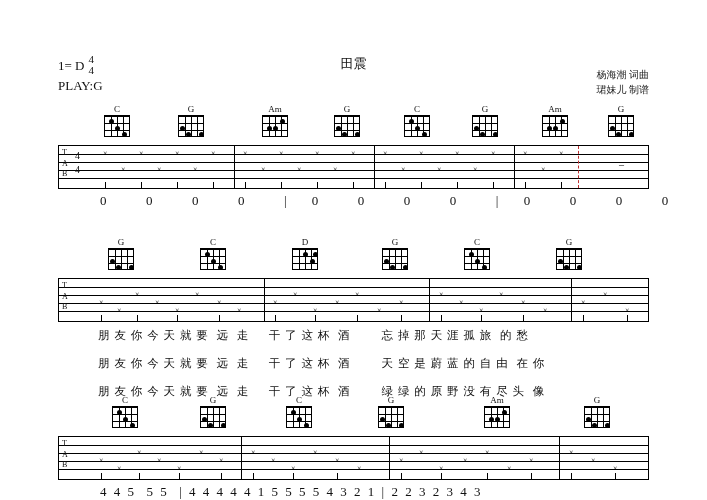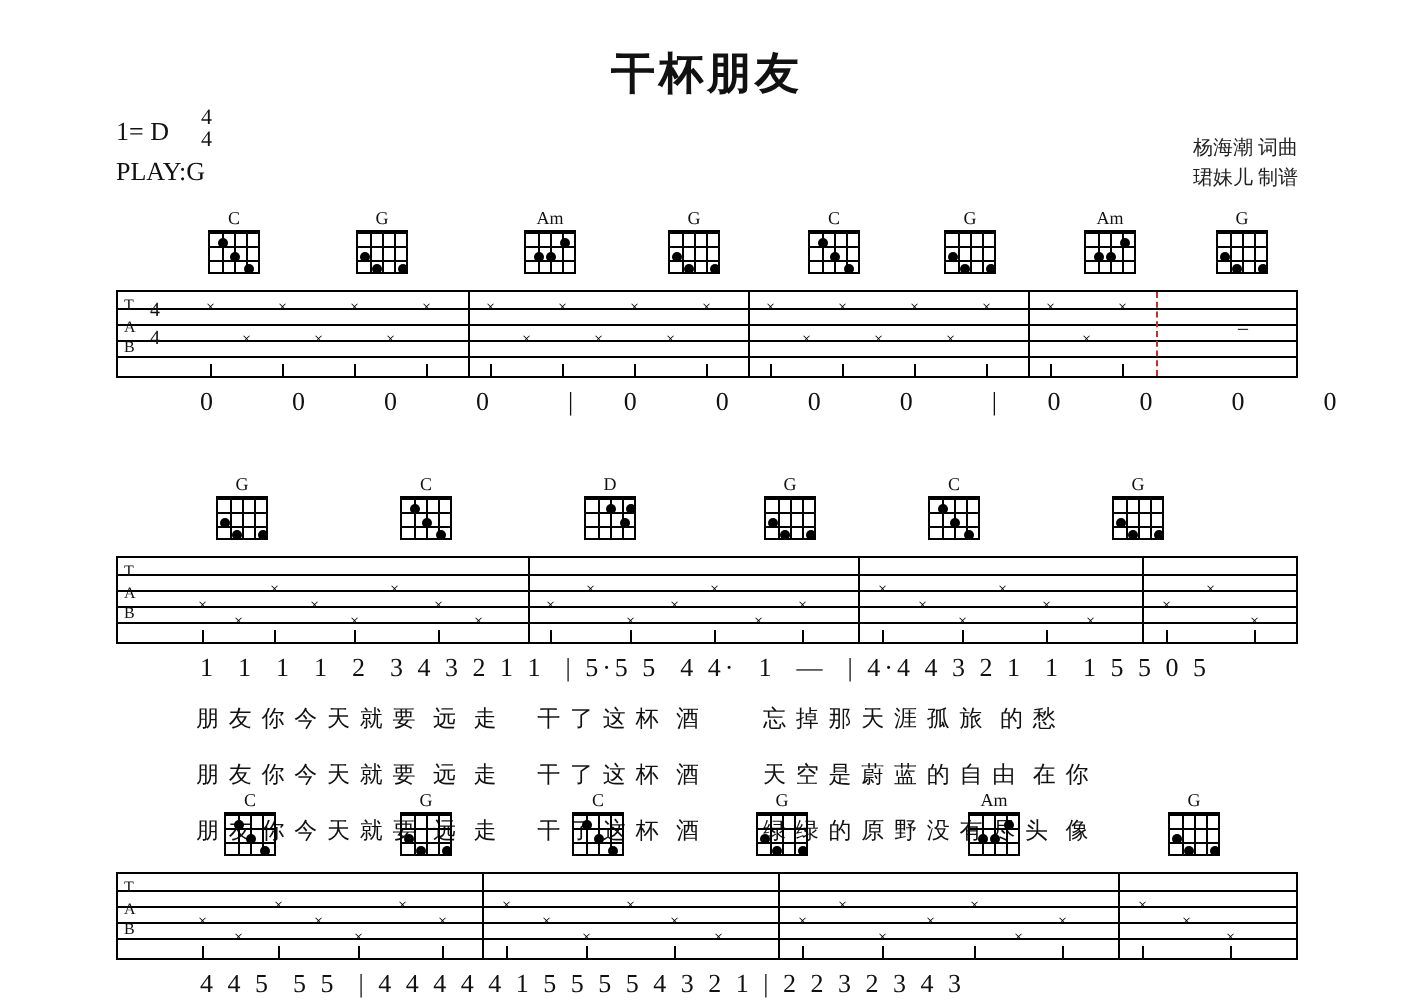--- a/index.html
+++ b/index.html
@@ -43,21 +43,21 @@
     font-family: "Liberation Serif", serif;
   }
   .key-line {
     position: absolute;
     top: 55px;
     left: 58px;
     font-size: 13px;
     font-family: "Liberation Serif", serif;
     display: flex;
     align-items: center;
-    gap: 16px;
+    gap: 4px;
   }
   .timesig {
     display: inline-block;
     line-height: 1;
     text-align: center;
     font-size: 11px;
     position: relative;
     top: -1px;
   }
   .timesig .num { display: block; }
@@ -212,21 +212,21 @@
     position: absolute;
     top: 0; bottom: 0;
     border-left: 1px dashed #c03030;
   }
 </style>
 </head>
 <body>
 
 <div class="sheet">
 
-  <div class="title">干杯朋友</div>
+  <div class="artist">田震</div>
 
   <div class="key-line">
     <span>1= D</span>
     <span class="timesig">
       <span class="num">4</span>
       <span class="den">4</span>
     </span>
   </div>
 
   <div class="play-line">PLAY:G</div>
@@ -541,23 +541,20 @@
       <div class="stem" style="left:256px;top:36px;height:7px;"></div>
       <div class="stem" style="left:298px;top:36px;height:7px;"></div>
       <div class="stem" style="left:342px;top:36px;height:7px;"></div>
       <div class="stem" style="left:382px;top:36px;height:7px;"></div>
       <div class="stem" style="left:422px;top:36px;height:7px;"></div>
       <div class="stem" style="left:464px;top:36px;height:7px;"></div>
       <div class="stem" style="left:524px;top:36px;height:7px;"></div>
       <div class="stem" style="left:568px;top:36px;height:7px;"></div>
     </div>
 
-    <div class="numrow" style="height:20px;margin-top:4px;">
-      <span style="left:42px;letter-spacing:2px;">1  1  1  1  2  3 4 3 2 1 1  | 5·5 5  4 4·  1  —  | 4·4 4 3 2 1  1  1 5 5 0 5</span>
-    </div>
 
     <div class="lyricrow" style="margin-top:6px;">
       <span style="left:40px;">朋 友 你 今 天 就 要  远  走     干 了 这 杯  酒        忘 掉 那 天 涯 孤 旅  的 愁</span>
     </div>
     <div class="lyricrow" style="margin-top:2px;">
       <span style="left:40px;">朋 友 你 今 天 就 要  远  走     干 了 这 杯  酒        天 空 是 蔚 蓝 的 自 由  在 你</span>
     </div>
     <div class="lyricrow" style="margin-top:2px;">
       <span style="left:40px;">朋 友 你 今 天 就 要  远  走     干 了 这 杯  酒        绿 绿 的 原 野 没 有 尽 头  像</span>
     </div>

